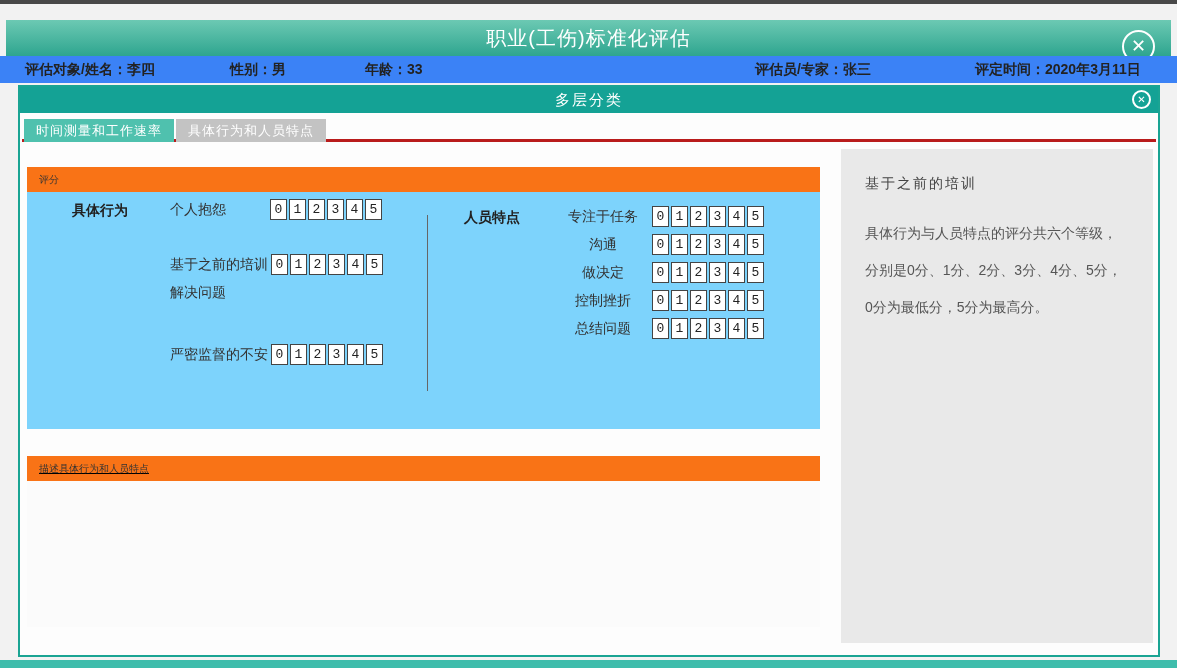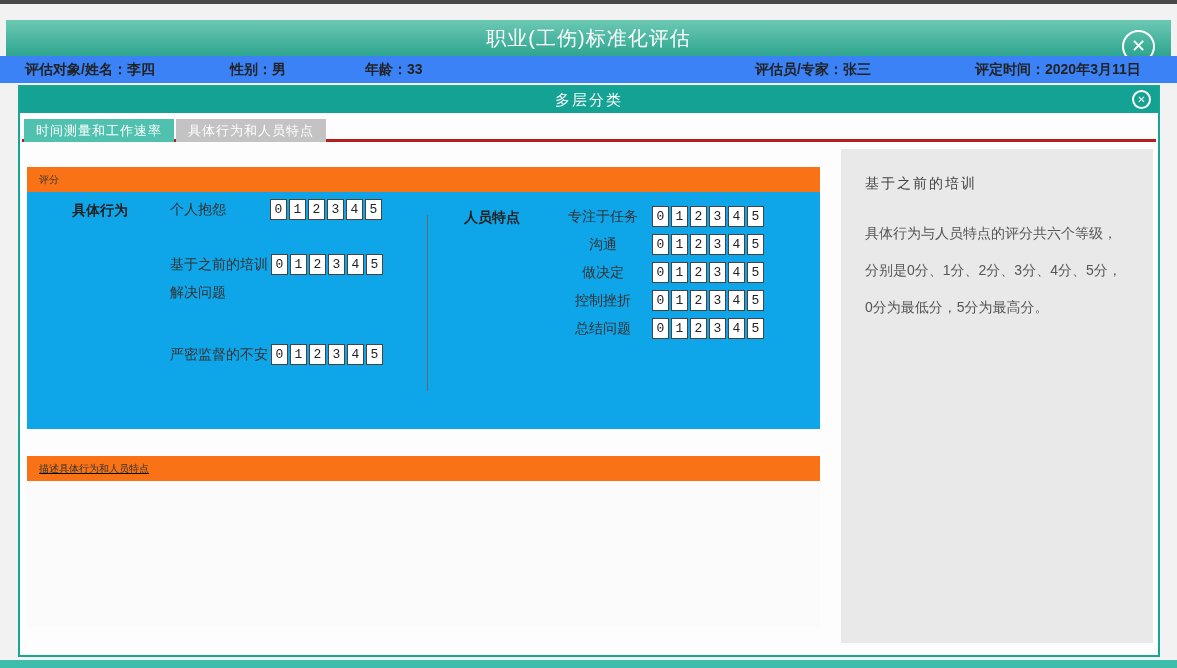--- a/index.html
+++ b/index.html
@@ -27,21 +27,21 @@
     border-radius:50%; color:#ffffff; font-size:10px; line-height:15px; text-align:center; cursor:pointer; }
 
   .tabbar { position:absolute; left:2px; right:2px; top:32px; height:23px; border-bottom:3px solid #b91c1c;
     display:flex; gap:2px; padding-left:2px; }
   .tab { height:23px; line-height:23px; padding:0 12px; font-size:13px; color:#ffffff; letter-spacing:1px; cursor:pointer; }
   .tab.active { background:#4fc1ae; }
   .tab.inactive { background:#c3c3c3; }
 
   .rating-panel { position:absolute; left:7px; top:80px; width:793px; }
   .band { height:25px; background:#f97316; line-height:25px; padding-left:12px; font-size:10px; color:#333; }
-  .rating-content { position:relative; height:237px; background:#0ea5e9; }
+  .rating-content { position:relative; height:237px; background:#7dd3fc; }
 
   .group { position:absolute; display:flex; align-items:flex-start; }
   .group-0 { left:45px; top:7px; }
   .group-1 { left:437px; top:14px; }
   .group-name { font-weight:bold; font-size:14px; color:#222; line-height:22px; white-space:nowrap; }
   .group-0 .group-name { width:98px; }
   .group-1 .group-name { width:93px; }
   .rating-row { display:flex; align-items:flex-start;font-family:Liberation Mono, monospace; }
   .item-label { min-width:100px; font-size:14px; color:#333; line-height:22px; white-space:nowrap; padding-right:3px; }
   .group-1 .item-label { min-width:95px;text-align:center; }

